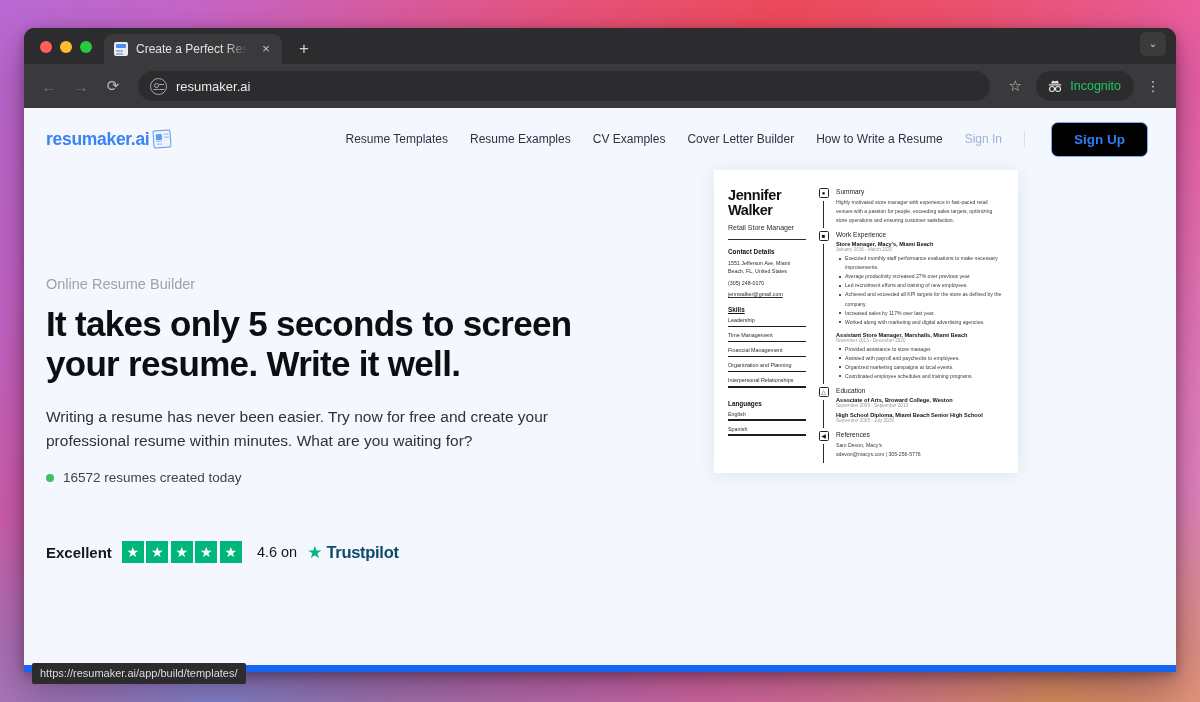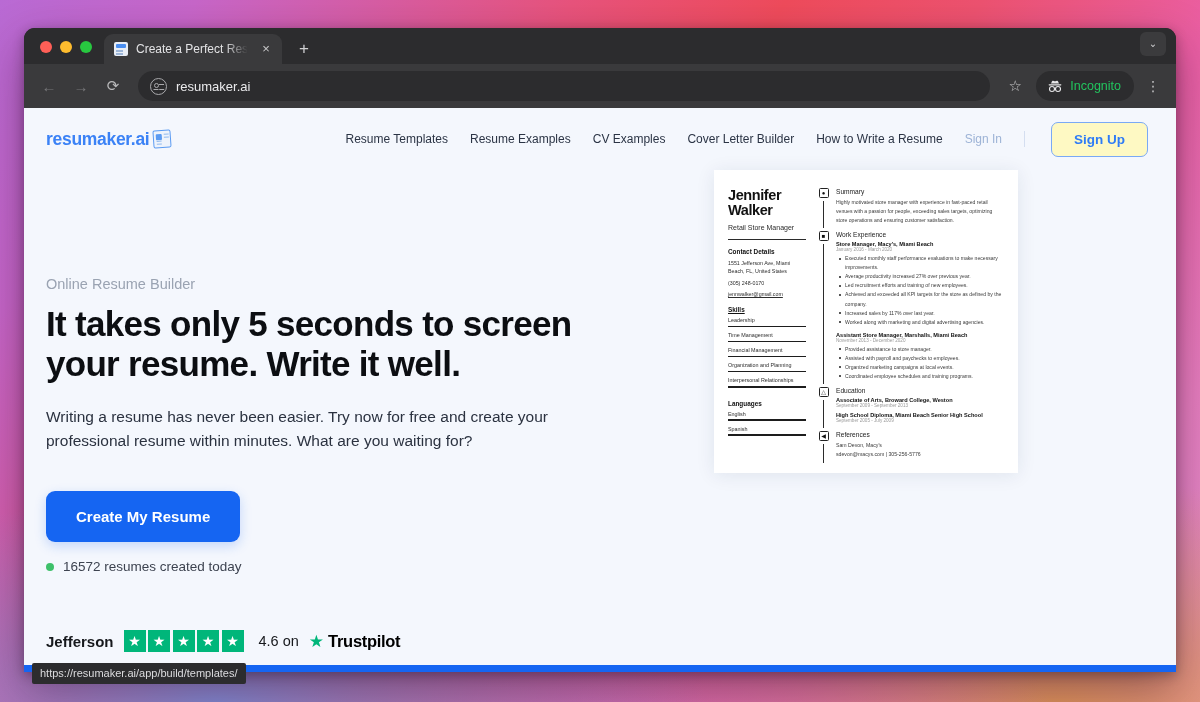--- a/index.html
+++ b/index.html
@@ -154,21 +154,21 @@
     margin-left: auto; display: flex; align-items: center; gap: 22px;
   }
   .navlink {
     font-size: 12px; color: #2b3445; white-space: nowrap; cursor: pointer;
   }
   .navlink.muted { color: #9db3d6; }
   .navsep { width: 1px; height: 16px; background: #d4def0; }
   .signup {
     border: 1.4px solid #7aa9f5; border-radius: 7px;
     padding: 9px 22px; font-size: 13.5px; font-weight: 700; color: #2f7cf6;
-    background: #fef9c3; cursor: pointer; margin-left: 4px;
+    background: #000000; cursor: pointer; margin-left: 4px;
   }
 
   .hero { display: flex; padding: 0 22px; position: relative; }
   .hero-left { width: 640px; padding-top: 106px; flex: 0 0 640px; }
   .eyebrow { font-size: 14.5px; color: #9aa3b2; margin-bottom: 12px; }
   .headline {
     font-size: 35px; font-weight: 700; line-height: 1.13;
     color: #0c0e12; letter-spacing: -0.7px; max-width: 560px;
   }
   .subcopy {
@@ -195,21 +195,21 @@
   .trust-word { font-size: 15px; font-weight: 700; color: #16181c; }
   .stars { display: flex; gap: 2.5px; }
   .tstar {
     width: 22px; height: 22px; background: #00b67a;
     display: flex; align-items: center; justify-content: center;
     color: #fff; font-size: 14px; line-height: 1;
   }
   .trust-score { font-size: 14.5px; color: #16181c; margin-left: 5px; }
   .tp-logo { display: flex; align-items: center; gap: 4px; }
   .tp-star { color: #00b67a; font-size: 17px; }
-  .tp-name { font-size: 16.5px; font-weight: 700; color: #000000; letter-spacing: -0.3px; }
+  .tp-name { font-size: 16.5px; font-weight: 700; color: #0c4a6e; letter-spacing: -0.3px; }
 
   
   .resume {
     position: absolute; left: 690px; top: 0;
     width: 304px; height: 303px; background: #fff;
     box-shadow: 0 2px 18px rgba(25,40,80,0.09);
     display: flex; padding: 18px 14px 10px 14px;
     font-family: "Liberation Sans", sans-serif;
     color: #1b1b1b;
   }
@@ -329,27 +329,26 @@
         <span class="navsep"></span>
         <button class="signup">Sign Up</button>
       </div>
     </div>
 
     <div class="hero">
       <div class="hero-left">
         <div class="eyebrow">Online Resume Builder</div>
         <h1 class="headline">It takes only 5 seconds to screen your resume. Write it well.</h1>
         <p class="subcopy">Writing a resume has never been easier. Try now for free and create your professional resume within minutes. What are you waiting for?</p>
-        <button class="cta">Create My Resume</button>
         <div class="created">
           <span class="greendot"></span>
           <span>16572 resumes created today</span>
         </div>
         <div class="trust">
-          <span class="trust-word">Jefferson</span>
+          <span class="trust-word">Excellent</span>
           <span class="stars">
             <span class="tstar">★</span>
             <span class="tstar">★</span>
             <span class="tstar">★</span>
             <span class="tstar">★</span>
             <span class="tstar">★</span>
           </span>
           <span class="trust-score">4.6 on</span>
           <span class="tp-logo">
             <span class="tp-star">★</span>

